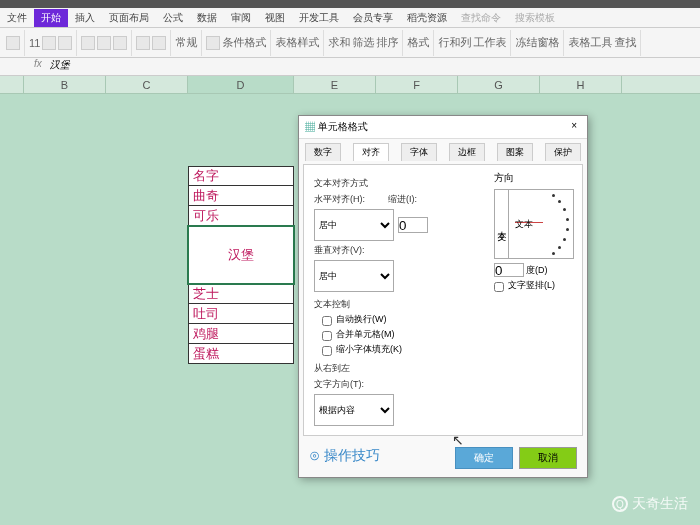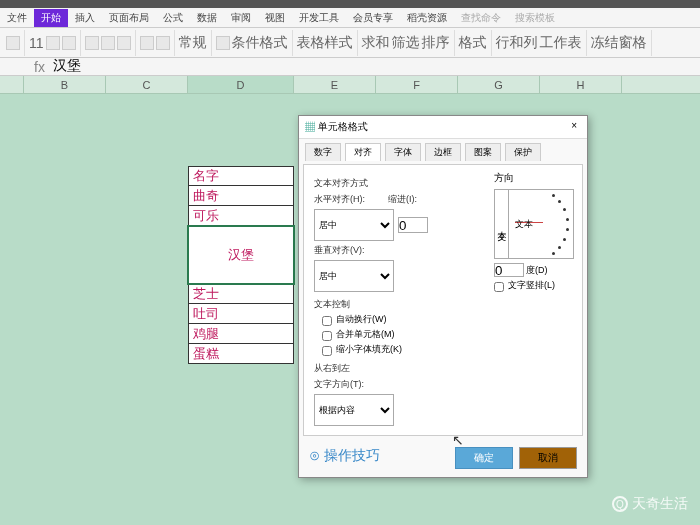--- a/index.html
+++ b/index.html
@@ -7,23 +7,23 @@
 
 .titlebar { height: 8px; background: #555; }
 
 .tabs { display: flex; background: #f5f5f5; border-bottom: 1px solid #ccc; height: 20px; align-items: center; font-size: 10px; color: #444; }
 .tab { padding: 2px 7px; cursor: pointer; }
 .tab.active { background: #6d28d9; color: #fff; }
 
 .ribbon { background: #f5f5f5; height: 30px; display: flex; align-items: center; gap: 4px; padding: 2px 6px; border-bottom: 1px solid #ccc; font-size: 9px; color: #666; }
 .rb-group { display: flex; align-items: center; gap: 2px; border-right: 1px solid #ddd; padding-right: 4px; height: 26px; }
 .rb-btn { width: 14px; height: 14px; background: #e8e8e8; border: 1px solid #ccc; }
-.rb-txt { font-size: 14px; }
-
-.fbar { background: #f5f5f5; height: 18px; display: flex; align-items: flex-end; border-bottom: 1px solid #ccc; font-size: 14px; }
+.rb-txt { font-size: 11px; }
+
+.fbar { background: #f5f5f5; height: 18px; display: flex; align-items: flex-start; border-bottom: 1px solid #ccc; font-size: 10px; font-style: italic; }
 .fbar-cell { width: 30px; padding: 0 4px; border-right: 1px solid #ccc; }
 .fbar-fx { padding: 0 4px; color: #888; }
 .fbar-val { padding: 0 4px; }
 
 .grid { position: relative; }
 .col-headers { display: flex; background: #d4e8dc; height: 18px; border-bottom: 1px solid #a8c8b4; }
 .ch-corner { width: 24px; border-right: 1px solid #a8c8b4; }
 .ch { flex: none; text-align: center; line-height: 18px; font-size: 11px; color: #555; border-right: 1px solid #a8c8b4; }
 .ch-B { width: 82px; } .ch-C { width: 82px; } .ch-D { width: 106px; }
 .ch-E { width: 82px; } .ch-F { width: 82px; } .ch-G { width: 82px; } .ch-H { width: 82px; }
@@ -33,42 +33,42 @@
 .datacell.top { border-top: 1px solid #333; }
 .datacell.tall { height: 58px; justify-content: center; }
 .datacell.sel { outline: 2px solid #2a7a4f; outline-offset: -1px; }
 
 .row-nums { position: absolute; left: 0; top: 18px; width: 24px; }
 
 
 .dialog { position: absolute; left: 298px; top: 115px; width: 290px; background: #f9f9f9; border: 1px solid #888; box-shadow: 2px 2px 8px rgba(0,0,0,.3); font-size: 10px; }
 .dlg-title { background: #fff; padding: 4px 6px; display: flex; justify-content: space-between; border-bottom: 1px solid #ddd; }
 .dlg-close { cursor: pointer; padding: 0 4px; }
-.dlg-tabs { display: flex; padding: 4px 6px 0; gap: 4px; }
+.dlg-tabs { display: flex; padding: 4px 6px 0; gap: 12px; }
 .dlg-tab { padding: 2px 8px; background: #eee; border: 1px solid #ccc; border-bottom: none; cursor: pointer; font-size: 9px; }
 .dlg-tab.active { background: #fff; }
 .dlg-body { padding: 6px 10px; background: #fff; margin: 3px 4px; border: 1px solid #ccc; min-height: 220px; position: relative; }
 .fld-row { display: flex; align-items: center; gap: 4px; margin: 3px 0; font-size: 9px; }
 .fld-lbl { width: 70px; color: #333; }
 .fld-sel { width: 80px; height: 32px; border: 1px solid #aaa; background: #fff; font-size: 9px; }
 .fld-num { width: 30px; height: 16px; border: 1px solid #aaa; }
 .chk { display: flex; align-items: flex-end; gap: 4px; margin: 2px 0 2px 8px; font-size: 9px; }
 .chk input { width: 10px; height: 10px; }
 .sect { margin-top: 6px; font-size: 9px; color: #333; }
 .orient-box { position: absolute; right: 8px; top: 6px; width: 80px; }
 .orient-preview { border: 1px solid #aaa; height: 70px; margin-top: 4px; position: relative; background: #fff; display: flex; }
 .orient-v { width: 14px; border-right: 1px solid #aaa; display: flex; align-items: center; justify-content: center; writing-mode: vertical-rl; font-size: 9px; }
 .orient-dial { flex: 1; position: relative; }
 .orient-dial::before { content: ""; position: absolute; left: 6px; top: 32px; width: 28px; height: 1px; background: #c44; }
 .orient-dots { position: absolute; right: 4px; top: 4px; bottom: 4px; width: 30px; }
 .dot { position: absolute; width: 3px; height: 3px; background: #333; border-radius: 50%; }
 .deg-row { display: flex; align-items: center; gap: 2px; margin-top: 4px; font-size: 9px; }
 .deg-in { width: 30px; height: 14px; border: 1px solid #aaa; }
 .dlg-foot { display: flex; justify-content: flex-end; gap: 6px; padding: 8px 10px; }
-.dlg-btn { padding: 3px 18px; border: 1px solid #999; background: #a16207; font-size: 10px; cursor: pointer; }
+.dlg-btn { padding: 3px 18px; border: 1px solid #999; background: #84cc16; font-size: 10px; cursor: pointer; }
 .dlg-btn.primary { background: #5aa8d8; color: #fff; border-color: #4890c0; }
 
 .watermark { position: absolute; right: 12px; bottom: 12px; color: #fff; font-size: 14px; opacity: .85; display: flex; align-items: center; gap: 4px; }
 .wm-ico { width: 16px; height: 16px; border: 2px solid #fff; border-radius: 50%; display: flex; align-items: center; justify-content: center; font-size: 10px; }
 .cursor { position: absolute; left: 452px; top: 432px; font-size: 14px; color: #333; }
 </style>
 </head>
 <body>
 
 <div class="titlebar"></div>
@@ -124,20 +124,24 @@
     </div>
   <div class="rb-group">
       <span class="rb-txt">格式</span>
     </div>
   <div class="rb-group">
       <span class="rb-txt">行和列</span>
       <span class="rb-txt">工作表</span>
     </div>
   <div class="rb-group">
       <span class="rb-txt">冻结窗格</span>
+    </div>
+  <div class="rb-group">
+      <span class="rb-txt">表格工具</span>
+      <span class="rb-txt">查找</span>
     </div>
 </div>
 
 <div class="fbar">
   <div class="fbar-cell"></div>
   <div class="fbar-fx">fx</div>
   <div class="fbar-val">汉堡</div>
 </div>
 
 <div class="grid">

